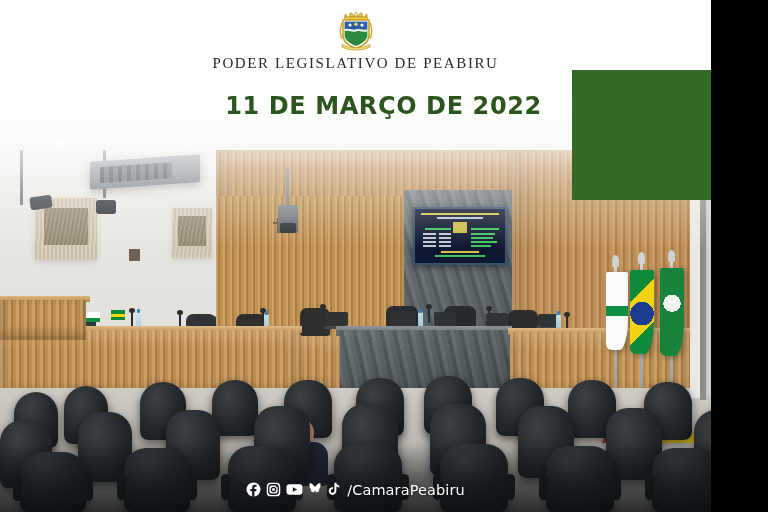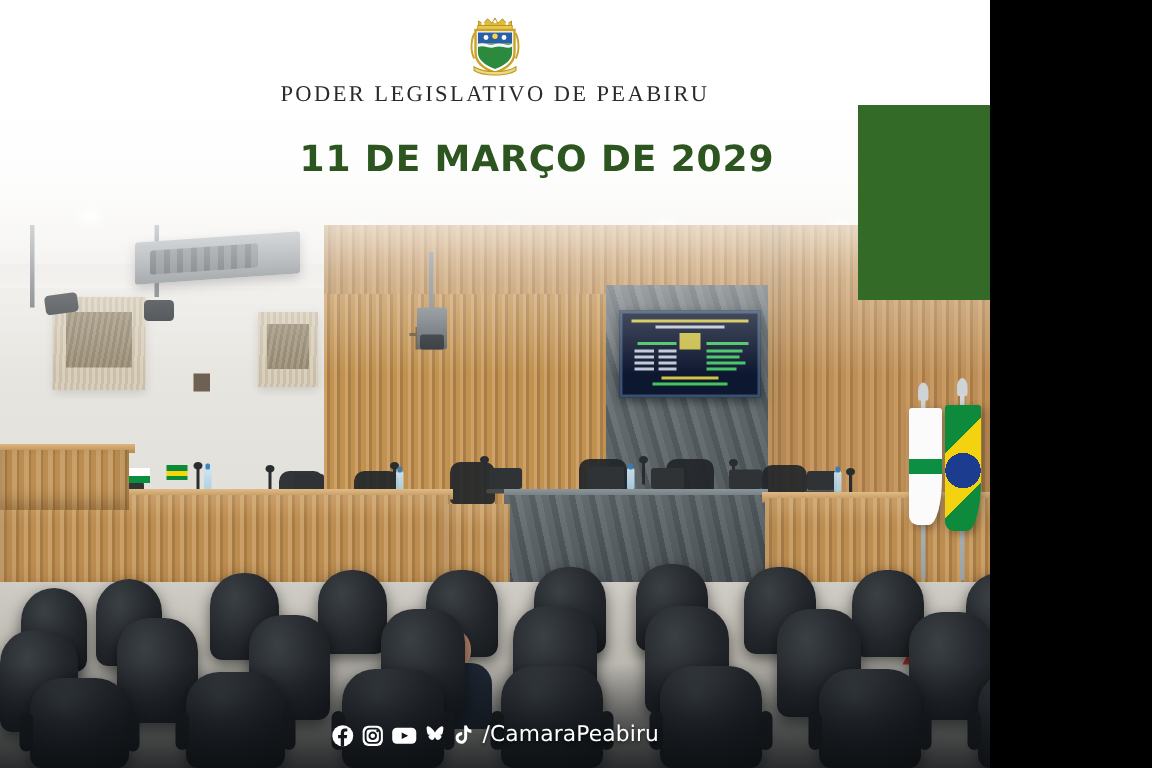--- a/index.html
+++ b/index.html
@@ -4,21 +4,21 @@
 <style>
   html, body {
     margin: 0; padding: 0;
     background: #000;
   }
   body {
     font-family: "Liberation Sans", sans-serif;
   }
   .stage {
     position: relative;
-    width: 660px;
+    width: 711px;
     height: 512px;
     overflow: hidden;
     background: #cfcfcc;
   }
 
   
   .photo { position:absolute; inset:0; overflow:hidden; background:#d8d5cf; }
 
   
   .wall-white {
@@ -291,21 +291,21 @@
   .footer {
     position:absolute; left:0; bottom:14px; width:100%;
     display:flex; align-items:center; justify-content:center; gap:76px;
     color:#fff;
   }
   .site-url {
     font-family:"DejaVu Sans", sans-serif;
     font-size:14.5px; font-weight:bold; letter-spacing:-.1px;
     text-shadow:0 1px 3px rgba(0,0,0,.7);
   }
-  .social { display:flex; align-items:center; gap:5px; }
+  .social { display:flex; align-items:flex-start; gap:5px; }
   .social svg { display:block; }
   .handle {
     font-family:"DejaVu Sans", sans-serif;
     font-size:14.5px; font-weight:500; letter-spacing:.1px;
     margin-left:2px;
     text-shadow:0 1px 3px rgba(0,0,0,.7);
   }
 </style>
 </head>
 <body>
@@ -548,21 +548,21 @@
       <path d="M9.4 14 C6.6 19 6.8 27 9.2 31" fill="none" stroke="#c9a227" stroke-width="1.3"></path>
       <path d="M36.6 14 C39.4 19 39.2 27 36.8 31" fill="none" stroke="#c9a227" stroke-width="1.3"></path>
 
       <path d="M9 36.5 C15 40.8 31 40.8 37 36.5 L37 39 C31 43 15 43 9 39 Z" fill="#efd97a" stroke="#b99a23" stroke-width=".7"></path>
     </svg>
     <div class="legis-line">PODER LEGISLATIVO DE PEABIRU</div>
   </div>
 
   <div class="title-wrap">
     <div class="date-row">
-      <span class="session-date">11 DE MARÇO DE 2029</span>
+      <span class="session-date">11 DE MARÇO DE 2022</span>
     </div>
   </div>
 
   <div class="footer">
     <div class="social">
       <svg width="15" height="15" viewBox="0 0 24 24">
         <circle cx="12" cy="12" r="11.2" fill="#fff"></circle>
         <path d="M13.4 23.2v-8.6h2.9l.44-3.4h-3.34V9.05c0-.98.27-1.65 1.68-1.65h1.79V4.36c-.31-.04-1.38-.13-2.62-.13-2.59 0-4.37 1.58-4.37 4.49v2.5H7v3.4h2.88v8.6z" fill="#14181d"></path>
       </svg>
       <svg width="15" height="15" viewBox="0 0 24 24">

